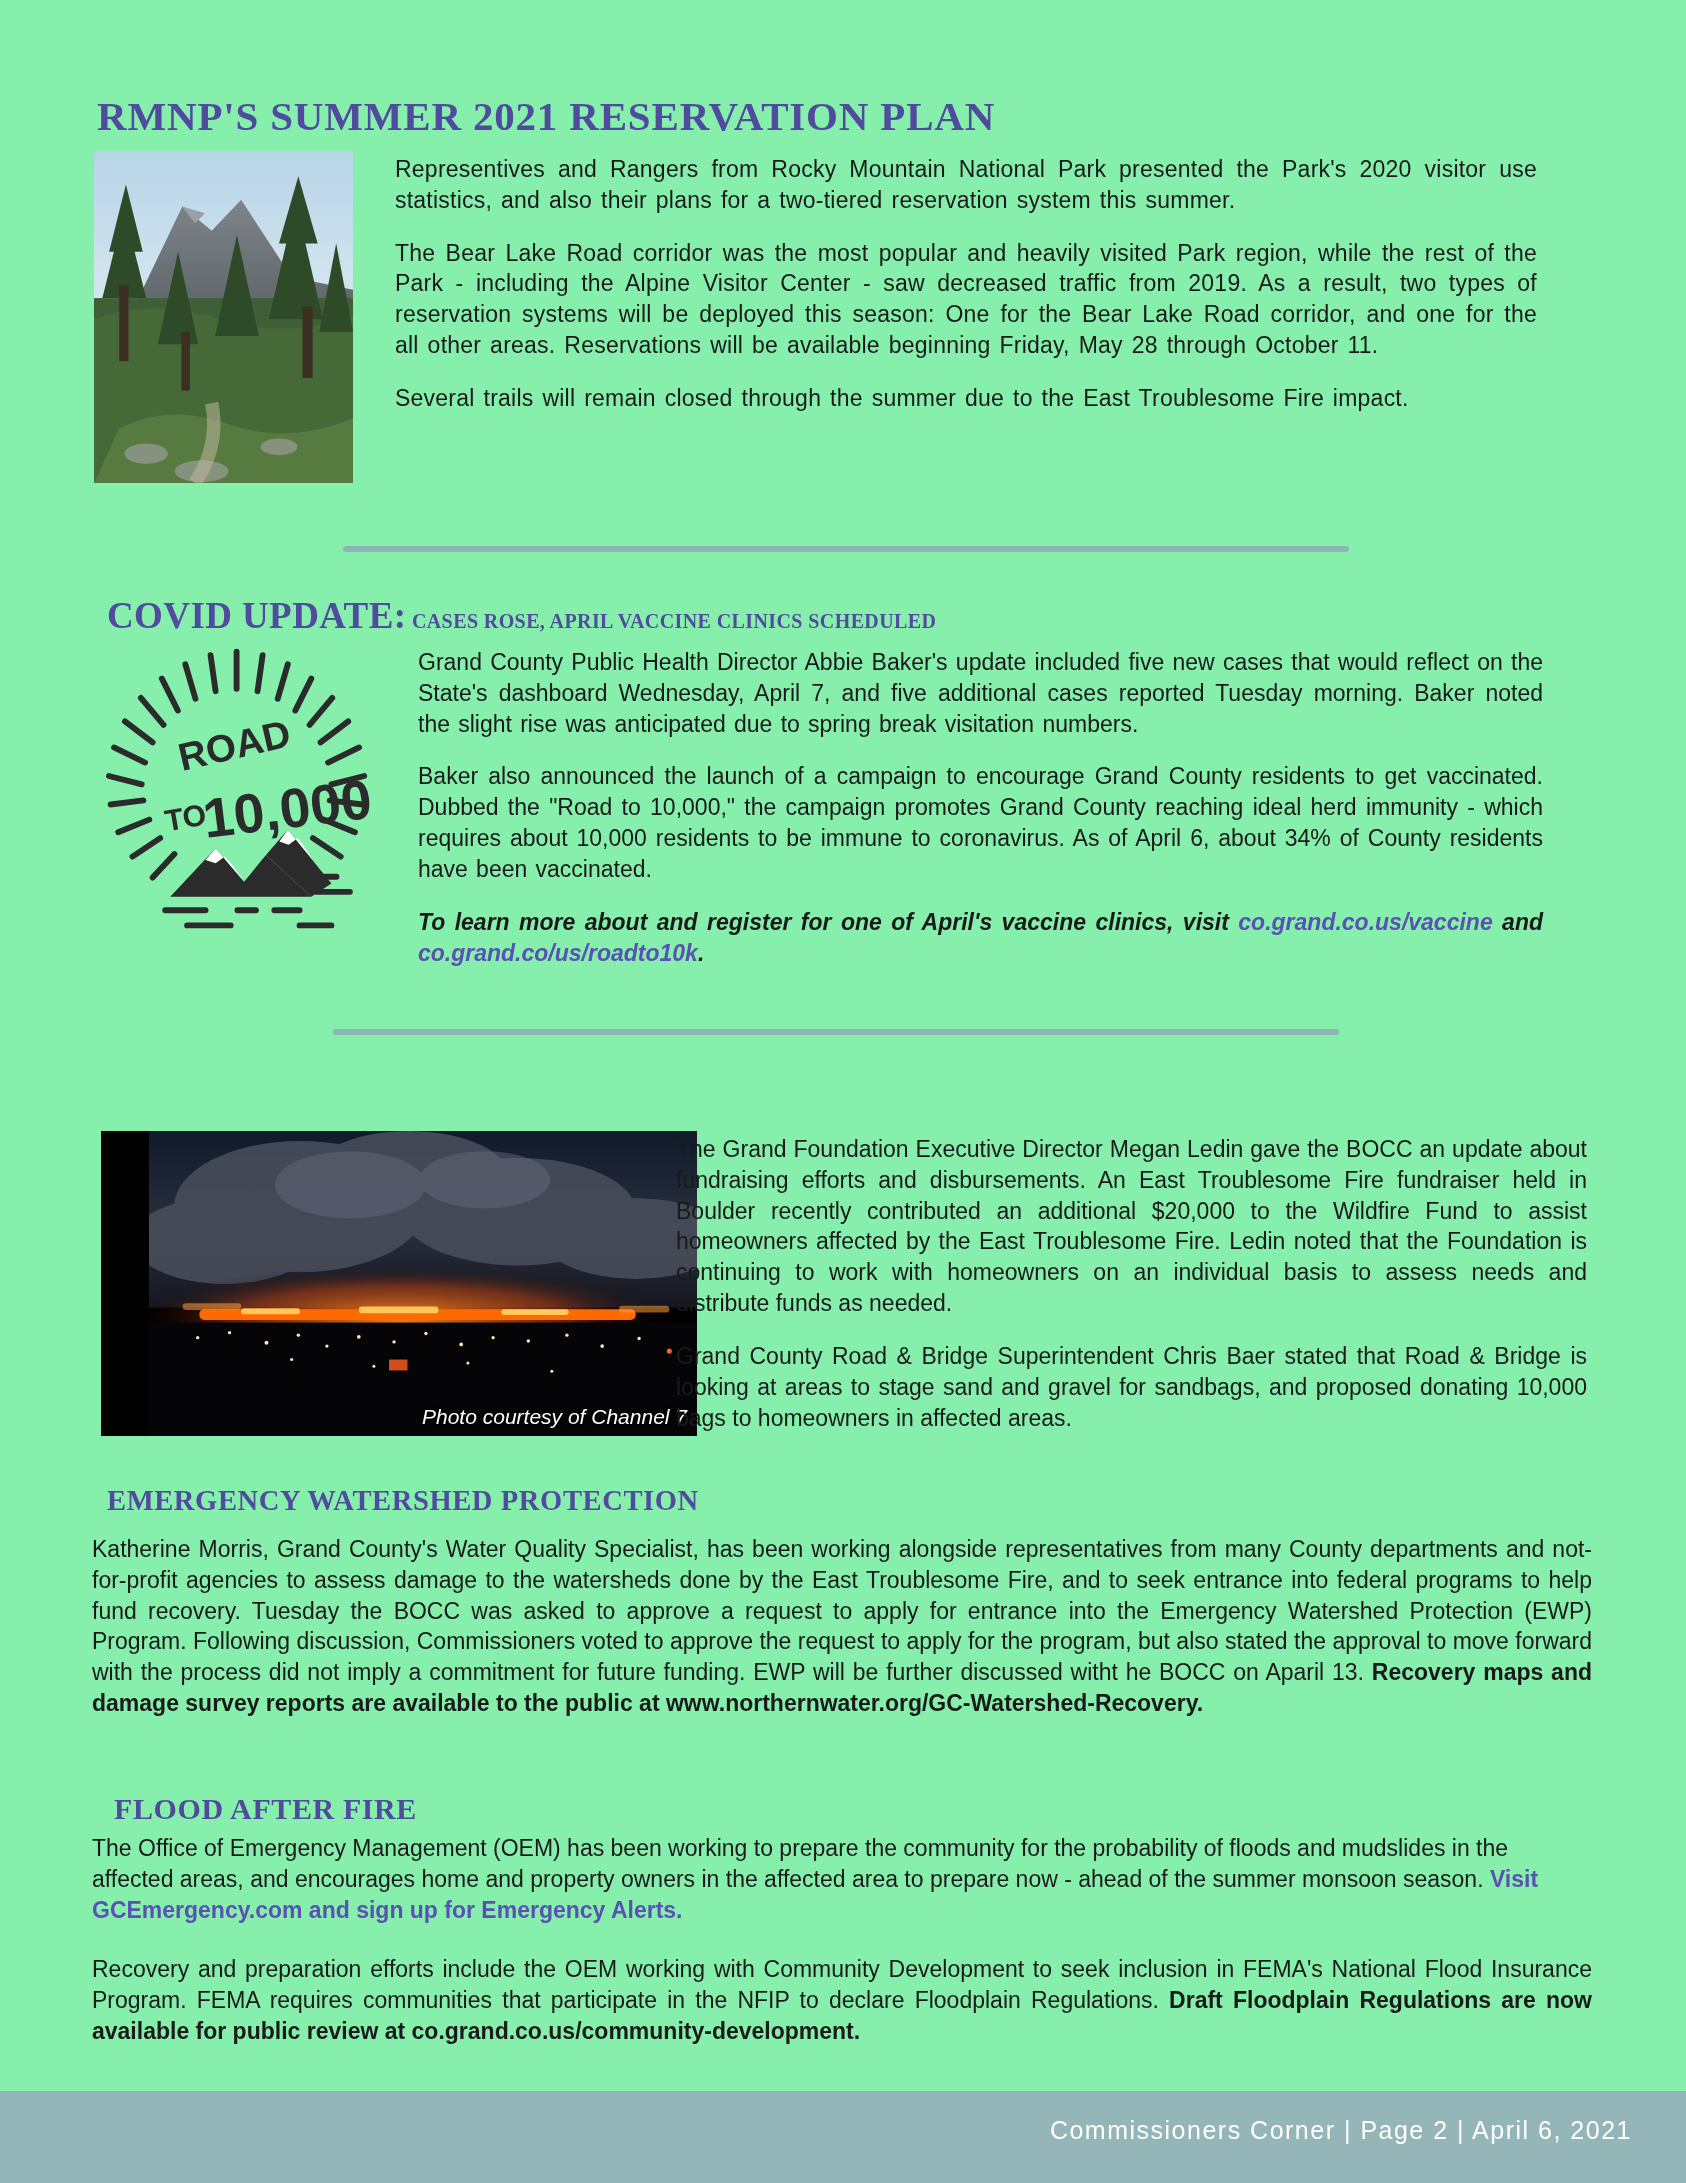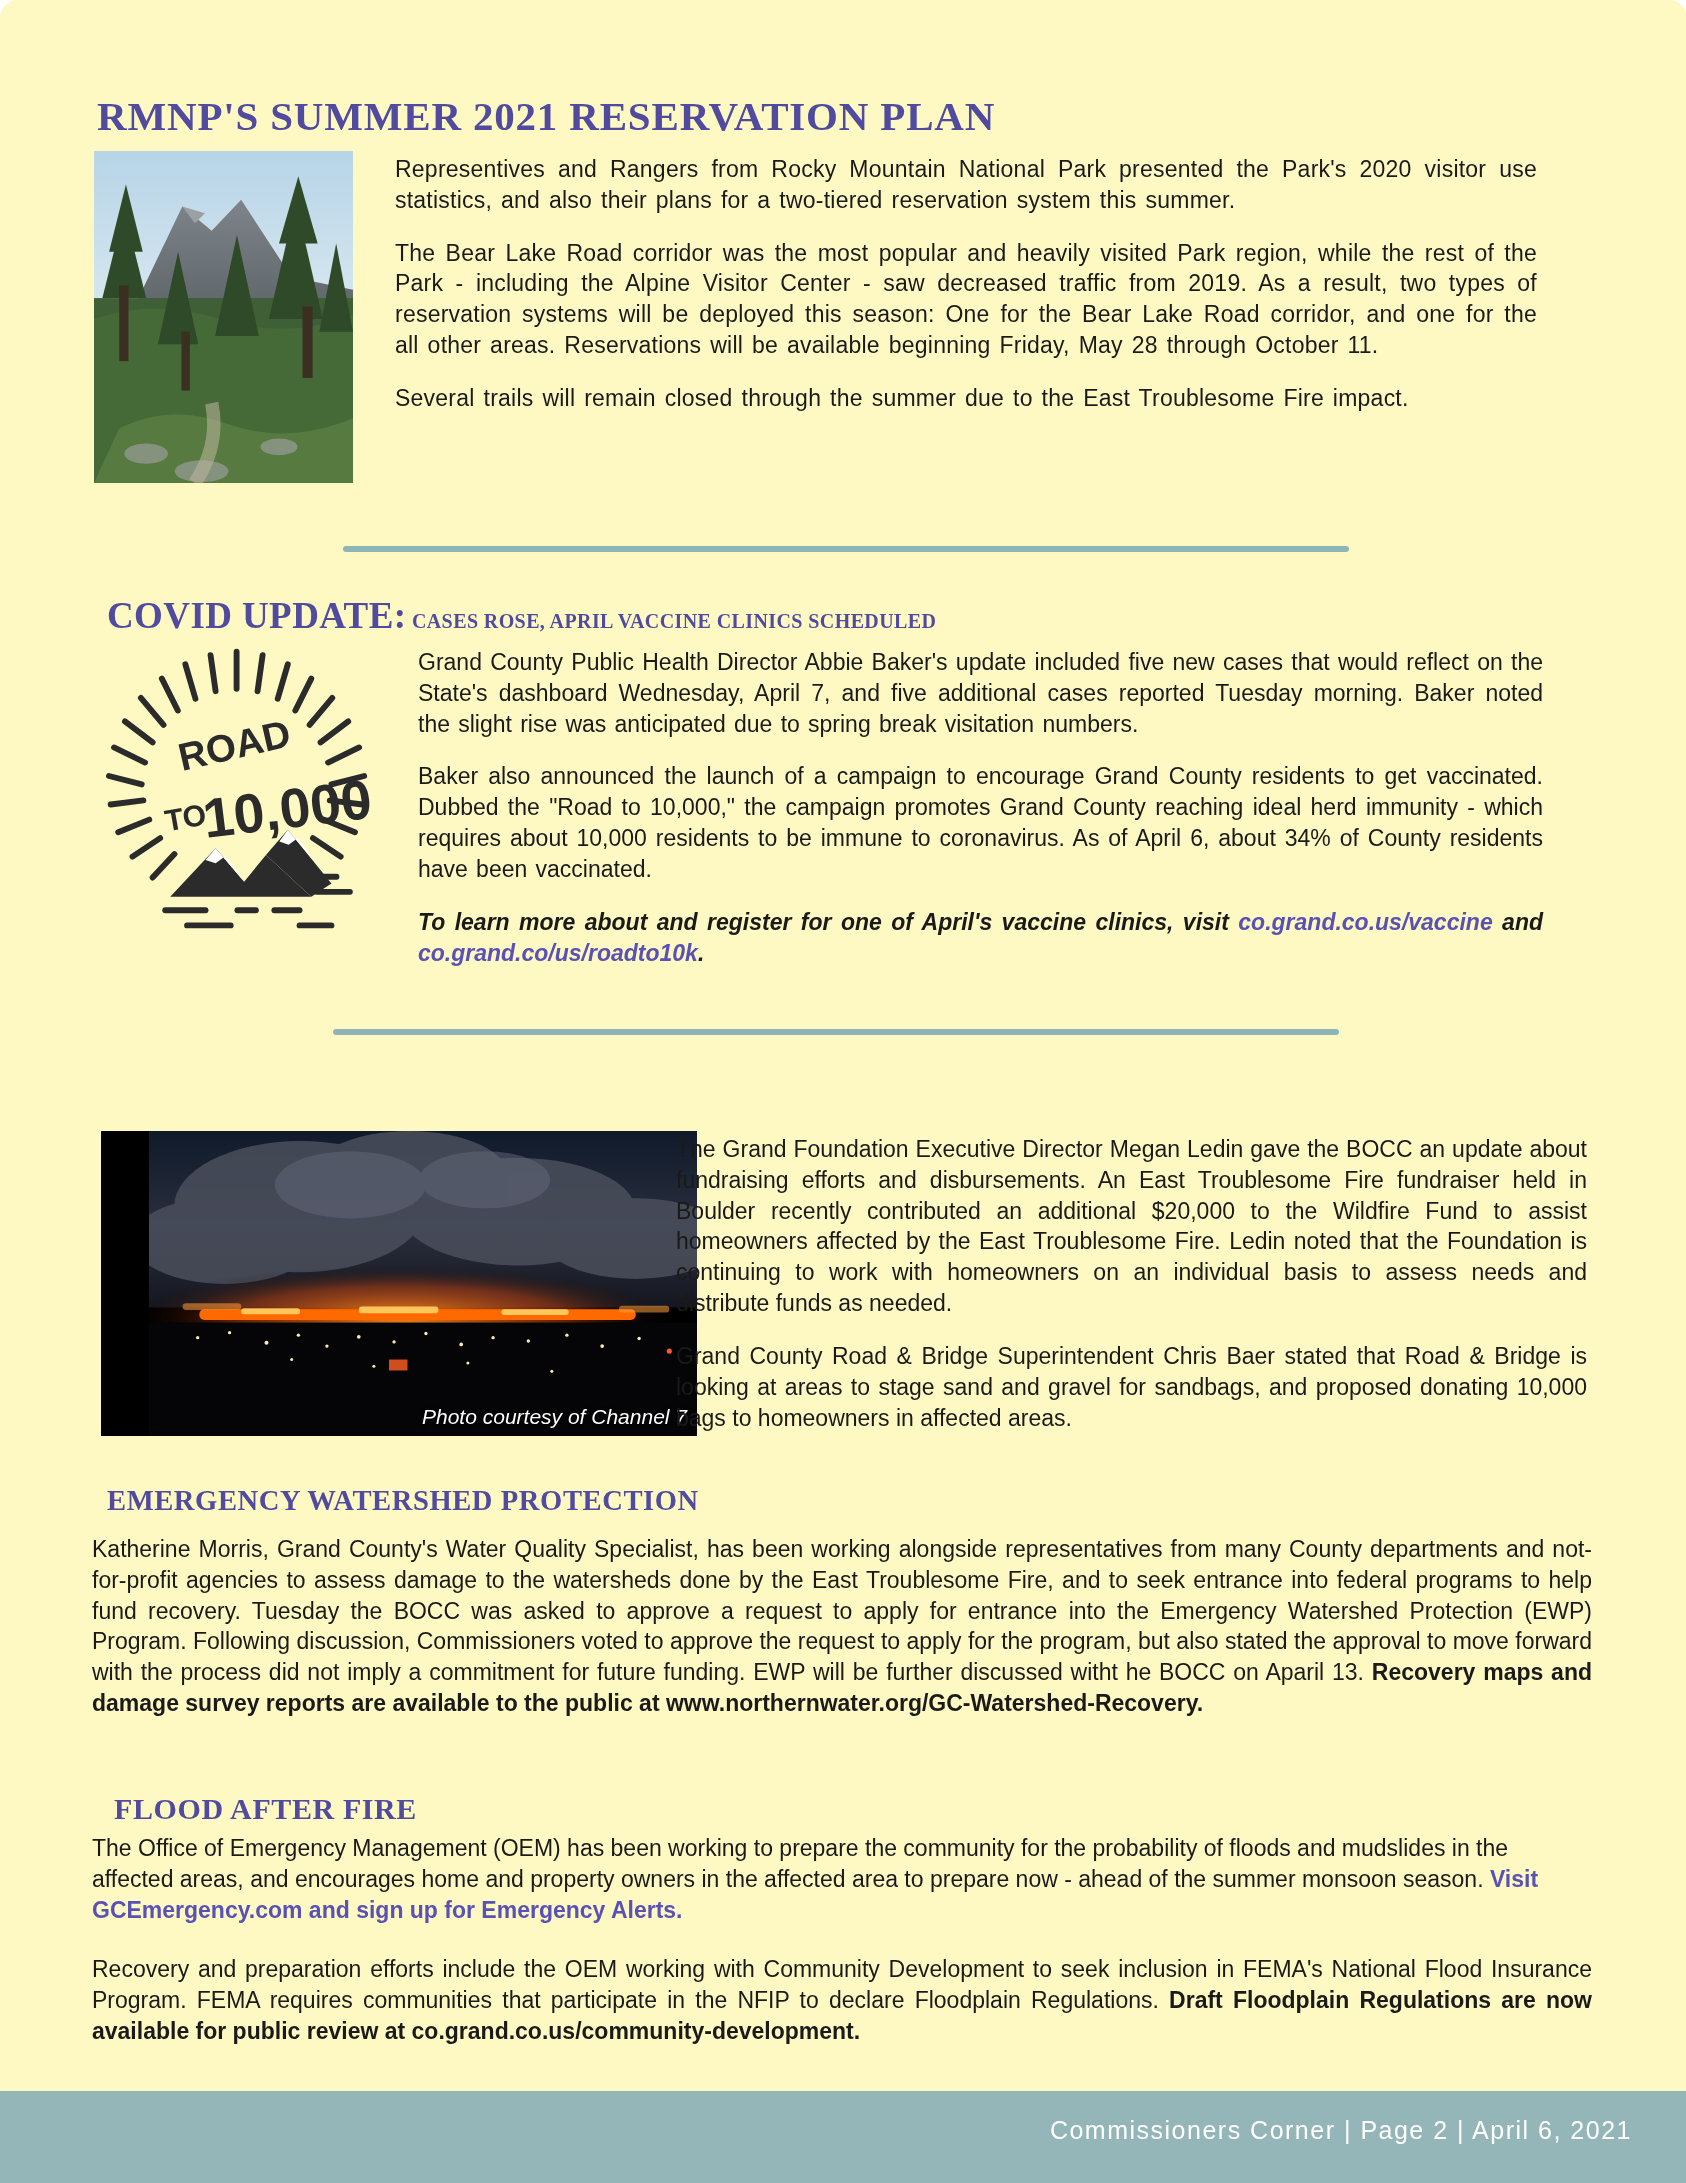--- a/index.html
+++ b/index.html
@@ -10,22 +10,21 @@
   body {
     width: 1687px;
     height: 2183px;
     position: relative;
     font-family: "Liberation Sans", sans-serif;
     overflow: hidden;
   }
   .page {
     position: absolute;
     inset: 0;
-    background: #fef9c3;
-    border-radius: 18px;
+    background: #86efac;
   }
 
   
   .serif-head {
     font-family: "Liberation Serif", "DejaVu Serif", serif;
     font-weight: 700;
     color: #514ba0;
     letter-spacing: 0.02em;
   }
   .body-txt {

